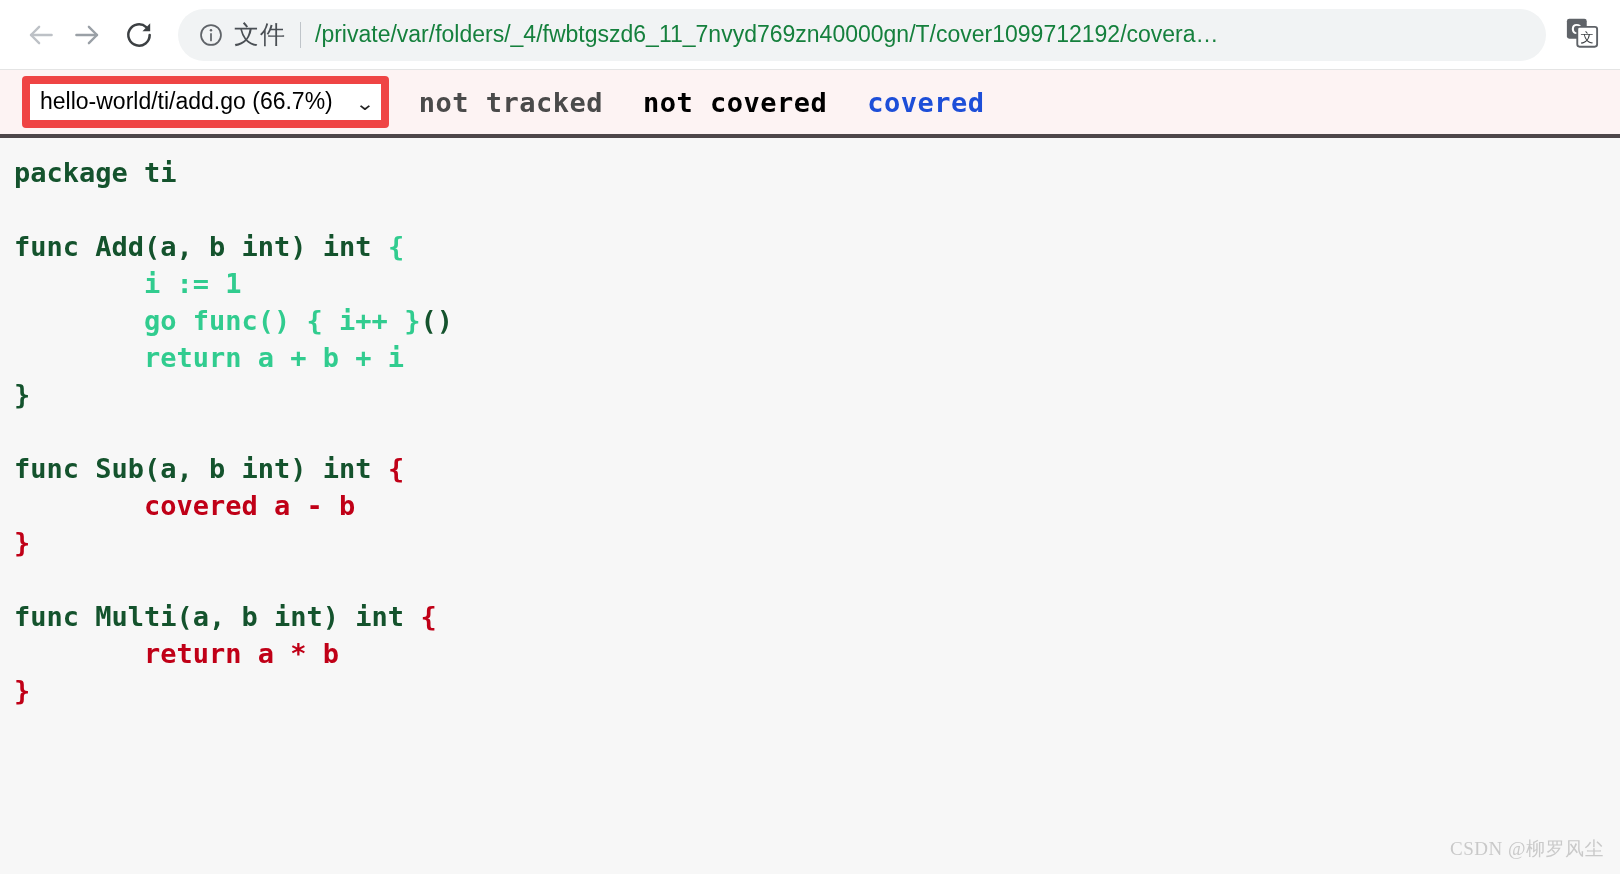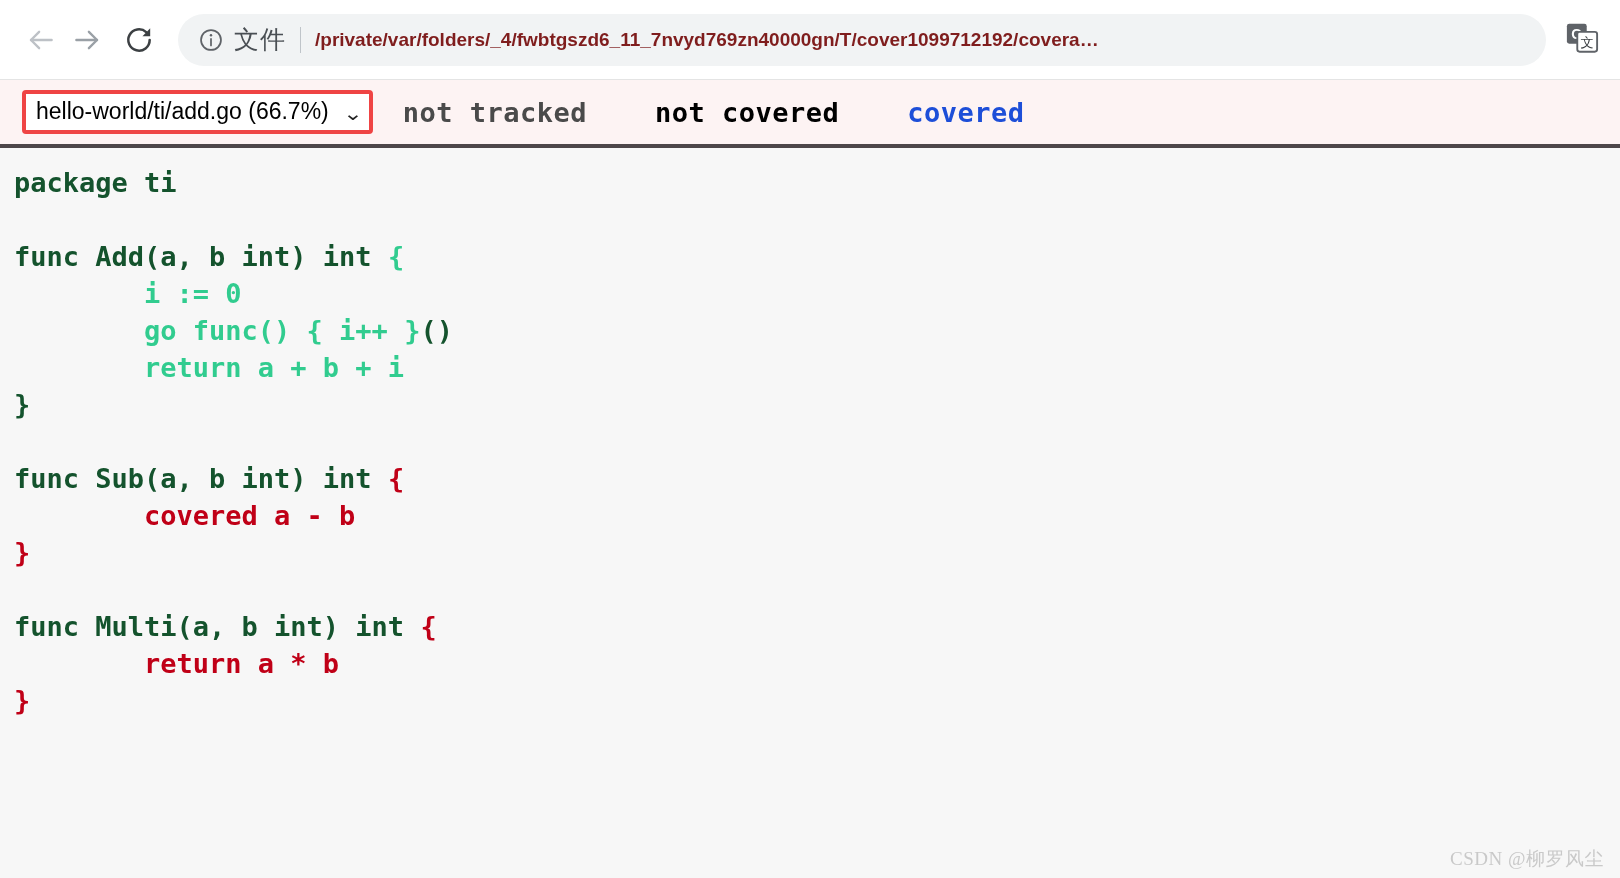--- a/index.html
+++ b/index.html
@@ -11,21 +11,21 @@
     width: 1620px;
     height: 878px;
     overflow: hidden;
     background: #ffffff;
     font-family: "Liberation Sans", sans-serif;
     -webkit-font-smoothing: antialiased;
   }
 
   
   .browser-chrome {
-    height: 80px;
+    height: 70px;
     background: #ffffff;
     display: flex;
     align-items: center;
     padding: 0 14px 0 18px;
     box-sizing: border-box;
     border-bottom: 1px solid #e4e4e4;
     position: relative;
   }
   .nav-btn {
     width: 46px;
@@ -68,27 +68,26 @@
   }
   .omni-divider {
     flex: 0 0 auto;
     width: 1px;
     height: 26px;
     background: #bfc4c9;
     margin-right: 14px;
   }
   .omni-url {
     flex: 1 1 auto;
-    font-size: 19px;
-    color: #7f1d1d;
+    font-size: 23px;
+    color: #15803d;
     white-space: nowrap;
     overflow: hidden;
     text-overflow: clip;
     min-width: 0;
-    font-weight: bold;
   }
   .translate-btn {
     flex: 0 0 auto;
     width: 48px;
     height: 48px;
     display: flex;
     align-items: center;
     justify-content: center;
   }
 
@@ -100,40 +99,40 @@
     align-items: center;
     padding-left: 22px;
     box-sizing: border-box;
     border-bottom: 4px solid #4e4649;
   }
   .file-select {
     font-family: "Liberation Sans", sans-serif;
     font-size: 23px;
     color: #000000;
     background: #ffffff;
-    border: 4px solid #ef4444;
+    border: 8px solid #ef4444;
     border-radius: 4px;
     padding: 4px 8px 5px 10px;
     line-height: 1.15;
     display: inline-flex;
     align-items: flex-end;
-    gap: 16px;
+    gap: 24px;
     cursor: pointer;
   }
   .file-select .caret {
     font-size: 19px;
     color: #222;
     transform: scaleX(1.25);
     display: inline-block;
   }
   .legend {
     display: flex;
     align-items: center;
     margin-left: 30px;
-    gap: 68px;
+    gap: 40px;
     font-family: "DejaVu Sans Mono", monospace;
     font-size: 27px;
     font-weight: bold;
     letter-spacing: 0.5px;
   }
   .legend .lg-untracked { color: #4a4a4a; }
   .legend .lg-uncovered { color: #000000; }
   .legend .lg-covered   { color: #1d4ed8; }
 
   
@@ -236,21 +235,21 @@
     <span class="lg-untracked">not tracked</span>
     <span class="lg-uncovered">not covered</span>
     <span class="lg-covered">covered</span>
   </div>
 </div>
 
 <div class="code-pane">
   <pre class="code" id="code-block"><span class="c0">package ti</span>
 <span class="c0"></span>
 <span class="c0">func Add(a, b int) int </span><span class="c2">{</span>
-<span class="c2">        i := 0</span>
+<span class="c2">        i := 1</span>
 <span class="c2">        go func() { i++ }</span><span class="c0">()</span>
 <span class="c2">        return a + b + i</span>
 <span class="c0">}</span>
 <span class="c0"></span>
 <span class="c0">func Sub(a, b int) int </span><span class="c1">{</span>
 <span class="c1">        covered a - b</span>
 <span class="c1">}</span>
 <span class="c0"></span>
 <span class="c0">func Multi(a, b int) int </span><span class="c1">{</span>
 <span class="c1">        return a * b</span>

